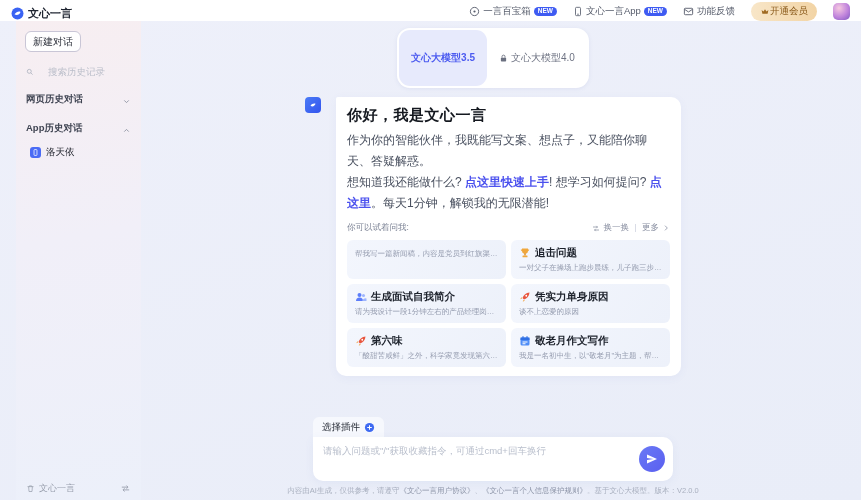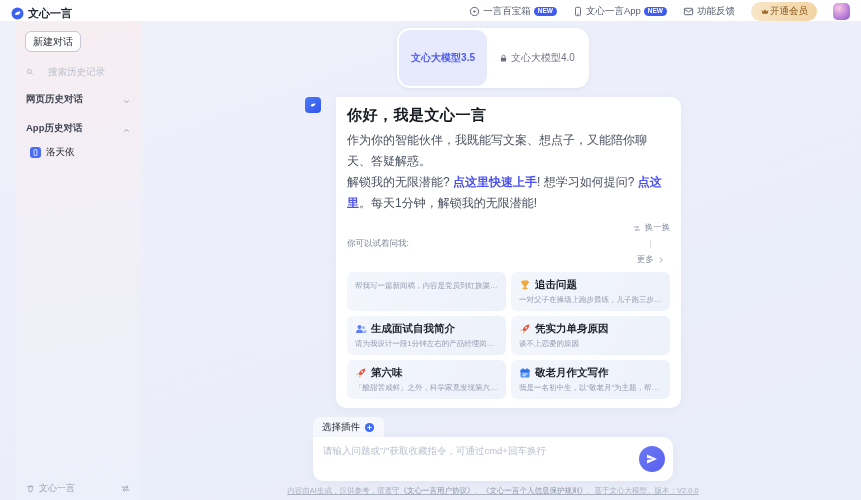--- a/index.html
+++ b/index.html
@@ -33,37 +33,37 @@
   .tab { font-size:10px; padding:21px 12px; border-radius:11px; color:#6e7383; display:flex; align-items:center; gap:3px; cursor:pointer; white-space:nowrap; }
   .tab.active { background:#e7eafc; color:#4c5bf0; font-weight:bold; }
 
   .chat-row { margin-top:9px; display:flex; gap:15px; width:376px; }
   .bot-avatar { width:16px; height:16px; border-radius:4px; background:linear-gradient(135deg,#4a7bf6,#3354ee); flex:none; display:flex; align-items:center; justify-content:center; }
   .panel { background:#fff; border-radius:2px 10px 10px 10px; padding:9px 11px; width:355px; box-shadow:0 2px 10px rgba(90,110,180,.06); }
   .g-title { font-size:15px; font-weight:bold; color:#14181f; letter-spacing:.5px; }
   .g-para { margin-top:5px; font-size:12px; color:#4a5160; line-height:1.75; }
   .g-link { color:#4b51ee; font-weight:bold; cursor:pointer; }
   .try-row { margin-top:8px; display:flex; align-items:center; font-size:8.5px; color:#7b8294; }
-  .try-actions { margin-left:auto; display:flex; align-items:center; gap:6px; color:#8a90a2;flex-direction:column; }
+  .try-actions { margin-left:auto; display:flex; align-items:center; gap:6px; color:#8a90a2; }
   .try-btn { display:flex; align-items:center; gap:3px; cursor:pointer; }
   .v-div { width:1px; height:8px; background:#d9dce6; }
 
   .cards { margin-top:6px; display:grid; grid-template-columns:1fr 1fr; gap:5px; }
   .card { background:linear-gradient(120deg,#f3f6fd 0%,#edf1fa 100%); border-radius:6px; padding:6px 8px; overflow:hidden; cursor:pointer; }
   .card-title { display:flex; align-items:center; gap:4px; font-size:10.5px; font-weight:bold; color:#1c212b; white-space:nowrap; }
   .card-desc { margin-top:3px; font-size:7.5px; color:#959caf; white-space:nowrap; overflow:hidden; text-overflow:ellipsis; }
 
   
   .composer { margin-top:auto; width:360px; display:flex; flex-direction:column; }
   .plugin-tab { align-self:flex-start; display:flex; align-items:center; gap:4px; background:#f6f8fd; border-radius:6px 6px 0 0; padding:4px 9px 3px 9px; font-size:9.5px; color:#252a35; cursor:pointer; }
   .input-box { position:relative; background:#fff; border-radius:0 10px 10px 10px; height:44px; box-shadow:0 2px 10px rgba(90,110,180,.07); }
   .input-box textarea { position:absolute; inset:0; border:0; background:transparent; resize:none; padding:8px 42px 8px 10px; font-size:9.5px; font-family:inherit; color:#333; outline:none; }
   .input-box textarea::placeholder { color:#b9bfcc; }
   .send-btn { position:absolute; right:8px; top:50%; transform:translateY(-50%); width:26px; height:26px; border-radius:50%; background:linear-gradient(135deg,#6a79f5,#5a5ff0); border:0; display:flex; align-items:center; justify-content:center; cursor:pointer; }
-  .page-footer { margin:5px 0 4px 0; font-size:7.5px; color:#a9b0bf; text-align:center; white-space:nowrap; align-self:center;text-decoration:underline; }
+  .page-footer { margin:5px 0 4px 0; font-size:7.5px; color:#a9b0bf; text-align:center; white-space:nowrap; align-self:center; }
   .f-link { color:#8d95a8; cursor:pointer; }
 </style>
 </head>
 <body>
 
 <div class="header">
   <div class="logo">
     <svg width="13" height="13" viewBox="0 0 24 24">
         <circle cx="12" cy="12" r="11" fill="#3a63f3"></circle>
         <path d="M6.5 13.5c2.5-4.5 8.5-6.5 11-4.5-1.2 4.5-6.5 7.5-11 4.5z" fill="#fff"></path>
@@ -164,21 +164,21 @@
   <div class="chat-row">
     <div class="bot-avatar">
       <svg width="10" height="10" viewBox="0 0 24 24">
           <path d="M6 14c2.5-5 9-7 12-4.8-1.4 5-7 8.3-12 4.8z" fill="#fff"></path>
         </svg>
     </div>
     <div class="panel">
       <div class="g-title">你好，我是文心一言</div>
       <div class="g-para">
         <span>作为你的智能伙伴，我既能写文案、想点子，又能陪你聊天、答疑解惑。</span><br>
-        <span>解锁我的无限潜能? </span><span class="g-link">点这里快速上手</span><span>! 想学习如何提问? </span><span class="g-link">点这里</span><span>。每天1分钟，解锁我的无限潜能!</span>
+        <span>想知道我还能做什么? </span><span class="g-link">点这里快速上手</span><span>! 想学习如何提问? </span><span class="g-link">点这里</span><span>。每天1分钟，解锁我的无限潜能!</span>
       </div>
       <div class="try-row">
         <span>你可以试着问我:</span>
         <span class="try-actions">
           <span class="try-btn">
             <svg width="10" height="9" viewBox="0 0 24 24">
                 <path d="M4 8h12m0 0l-3-3m3 3l-3 3M20 16H8m0 0l3-3m-3 3l3 3" fill="none" stroke="#8a90a2" stroke-width="2"></path>
               </svg>
             <span>换一换</span>
           </span>

